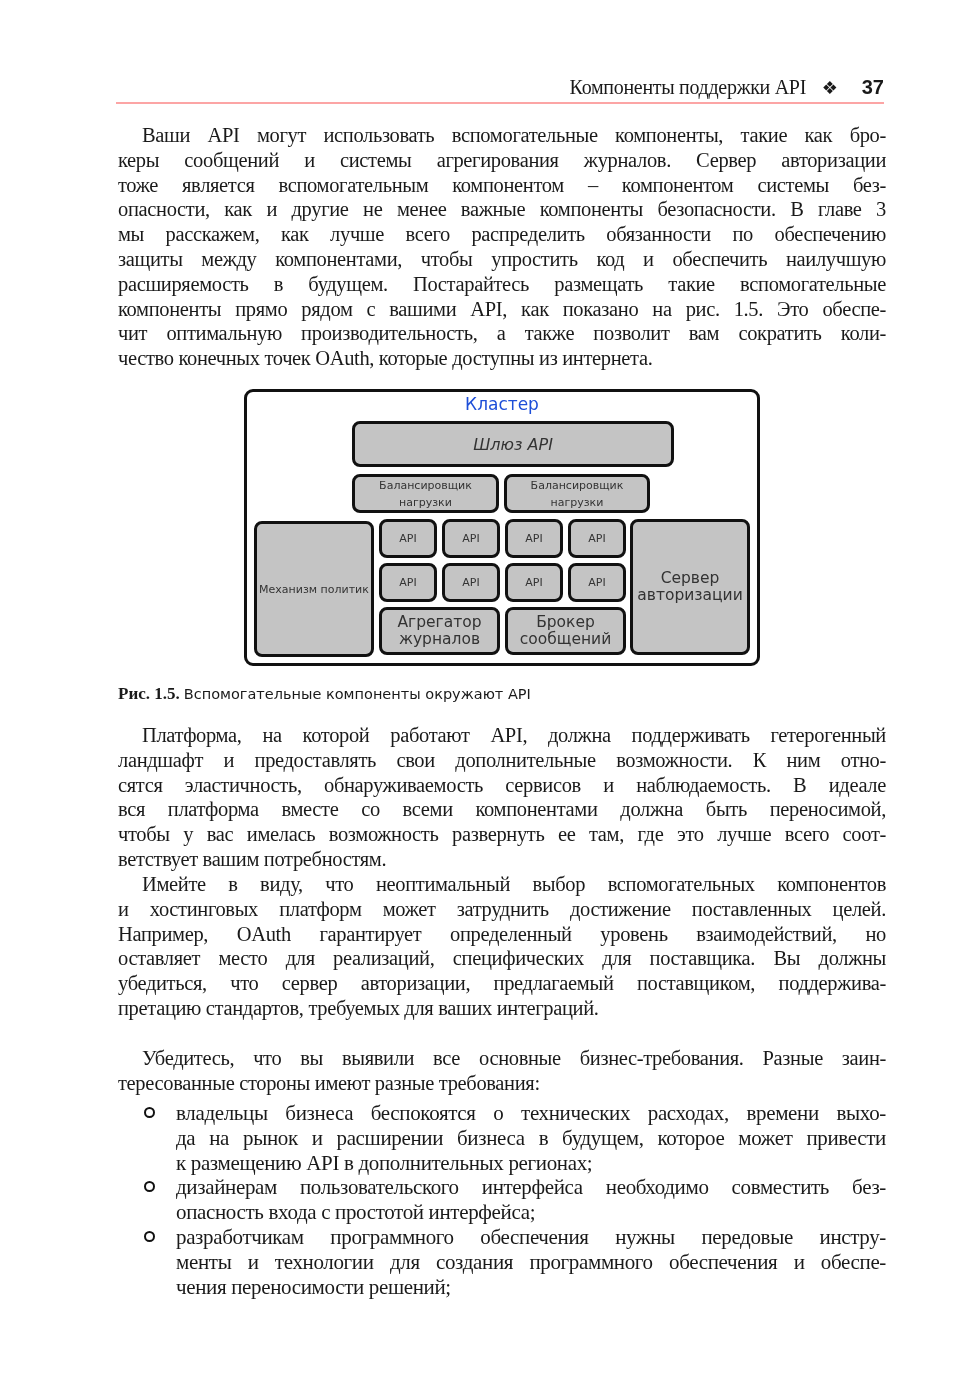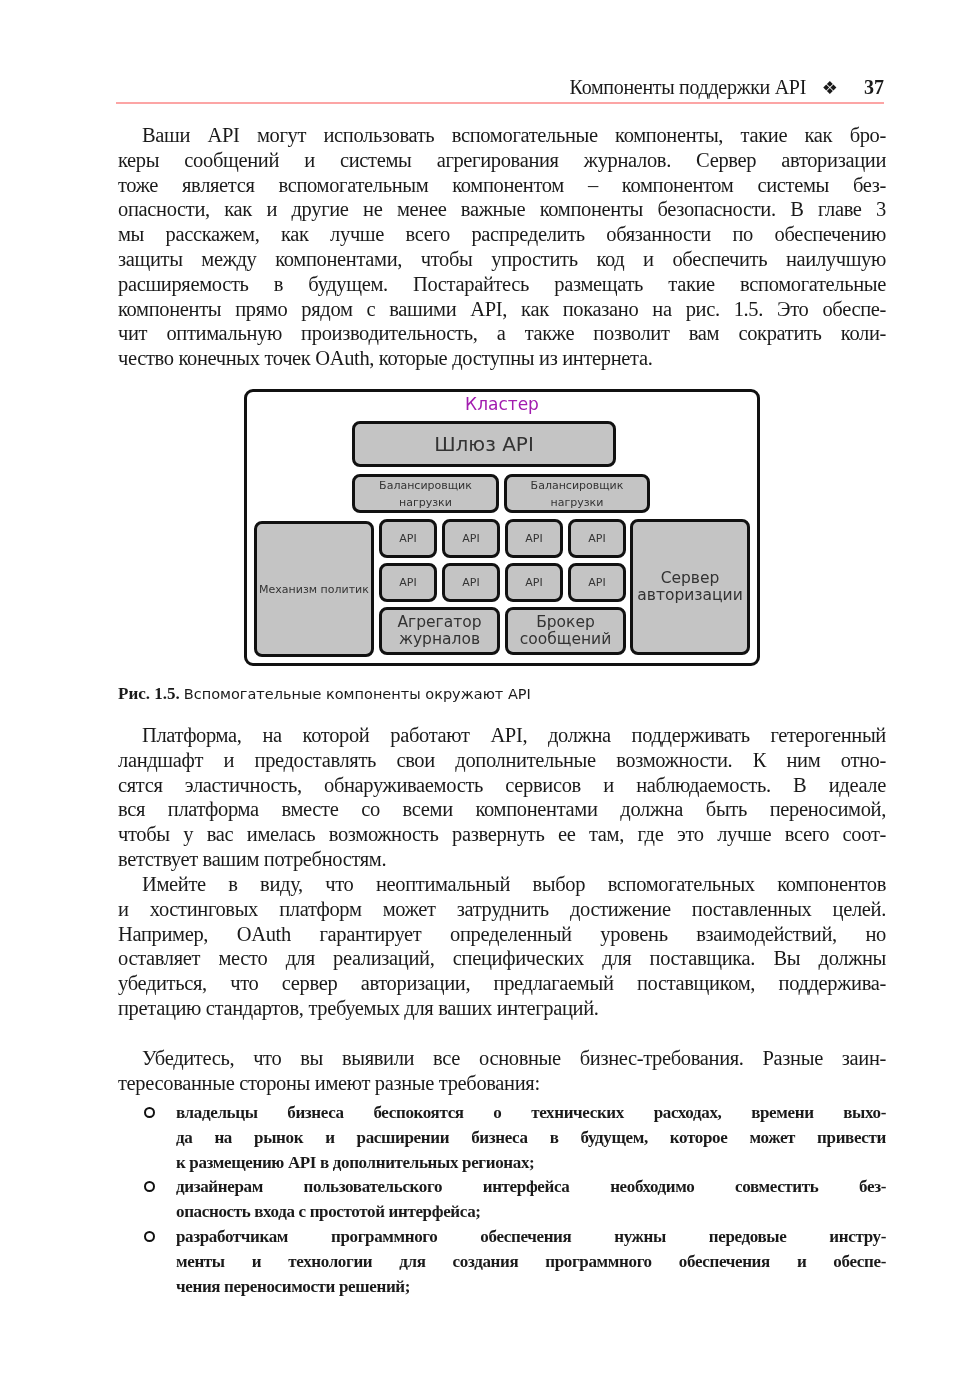--- a/index.html
+++ b/index.html
@@ -1,33 +1,33 @@
 <!DOCTYPE html>
 <html><head>
 <meta charset="utf-8">
 <style>
   html,body{margin:0;padding:0;background:#fff;}
   body{width:974px;height:1388px;position:relative;overflow:hidden;color:#1a1a1a;}
   .serif{font-family:"Liberation Serif","DejaVu Serif",serif;}
   #header{position:absolute;left:116px;top:76px;width:768px;height:26px;border-bottom:2px solid #fca5a5;}
   #header .title{position:absolute;right:78px;top:0;font-size:20px;letter-spacing:-0.3px;}
   #header .orn{position:absolute;right:46px;top:1px;font-size:18px;}
-  #header .page{position:absolute;right:0;top:0;font-size:20px;font-weight:bold;font-family:Liberation Serif, serif;}
+  #header .page{position:absolute;right:0;top:0;font-size:20px;font-weight:bold;font-family:Liberation Sans, sans-serif;}
   .para{position:absolute;left:118px;width:768px;font-size:20.5px;line-height:24.8px;text-align:justify;letter-spacing:-0.35px;}
   .para .ln{display:block;text-align:justify;text-align-last:justify;white-space:nowrap;}
   .para .ln.last{text-align-last:left;}
   .indent{padding-left:24px;}
   #figure{position:absolute;left:0;top:0;width:974px;height:700px;pointer-events:none;}
   .box{position:absolute;box-sizing:border-box;border:3px solid #111;border-radius:8px;background:#c4c4c4;display:flex;align-items:center;justify-content:center;text-align:center;font-family:"DejaVu Sans",sans-serif;font-size:11px;line-height:17px;color:#333;}
   #cluster{position:absolute;left:244px;top:389px;width:516px;height:277px;box-sizing:border-box;border:3px solid #111;border-radius:9px;background:#fff;}
-  #cluster-label{position:absolute;left:244px;top:394px;width:516px;text-align:center;font-family:"DejaVu Sans",sans-serif;font-size:17px;color:#a21caf;}
+  #cluster-label{position:absolute;left:244px;top:394px;width:516px;text-align:center;font-family:"DejaVu Sans",sans-serif;font-size:17px;color:#1d4ed8;}
   #caption{position:absolute;left:118px;top:684px;font-size:16px;}
   #caption b{font-family:"Liberation Serif",serif;font-size:17px;}
   #caption span.t{font-family:"DejaVu Sans",sans-serif;font-size:14.5px;}
-  .bullets{position:absolute;left:118px;width:768px;font-size:17px;line-height:24.8px;letter-spacing:-0.35px;font-weight:bold;}
+  .bullets{position:absolute;left:118px;width:768px;font-size:21px;line-height:24.8px;letter-spacing:-0.35px;}
   .bullet{position:relative;padding-left:58px;}
   .bullet .mark{position:absolute;left:26px;top:6px;width:11px;height:11px;border:2.5px solid #111;border-radius:50%;box-sizing:border-box;}
 </style>
 </head>
 <body>
 
 <div id="header">
   <span class="title serif">Компоненты поддержки API</span>
   <span class="orn">❖</span>
   <span class="page">37</span>
@@ -42,21 +42,21 @@
   <span class="ln">защиты между компонентами, чтобы упростить код и обеспечить наилучшую</span>
   <span class="ln">расширяемость в будущем. Постарайтесь размещать такие вспомогательные</span>
   <span class="ln">компоненты прямо рядом с вашими API, как показано на рис. 1.5. Это обеспе-</span>
   <span class="ln">чит оптимальную производительность, а также позволит вам сократить коли-</span>
   <span class="ln last">чество конечных точек OAuth, которые доступны из интернета.</span>
 </div>
 
 <div id="figure">
   <div id="cluster"></div>
   <div id="cluster-label">Кластер</div>
-  <div class="box" style="left:352px;top:421px;width:264px;height:46px;font-size:20px;">Шлюз API</div>
+  <div class="box" style="left:352px;top:421px;width:322px;height:46px;font-size:16px;font-style:italic;">Шлюз API</div>
   <div class="box" style="left:352px;top:474px;width:147px;height:39px;">Балансировщик нагрузки</div>
   <div class="box" style="left:504px;top:474px;width:146px;height:39px;">Балансировщик нагрузки</div>
   <div class="box" style="left:254px;top:521px;width:120px;height:136px;font-size:11px;">Механизм политик</div>
   <div class="box" style="left:379px;top:519px;width:58px;height:39px;">API</div>
   <div class="box" style="left:442px;top:519px;width:58px;height:39px;">API</div>
   <div class="box" style="left:505px;top:519px;width:58px;height:39px;">API</div>
   <div class="box" style="left:568px;top:519px;width:58px;height:39px;">API</div>
   <div class="box" style="left:379px;top:563px;width:58px;height:39px;">API</div>
   <div class="box" style="left:442px;top:563px;width:58px;height:39px;">API</div>
   <div class="box" style="left:505px;top:563px;width:58px;height:39px;">API</div>

